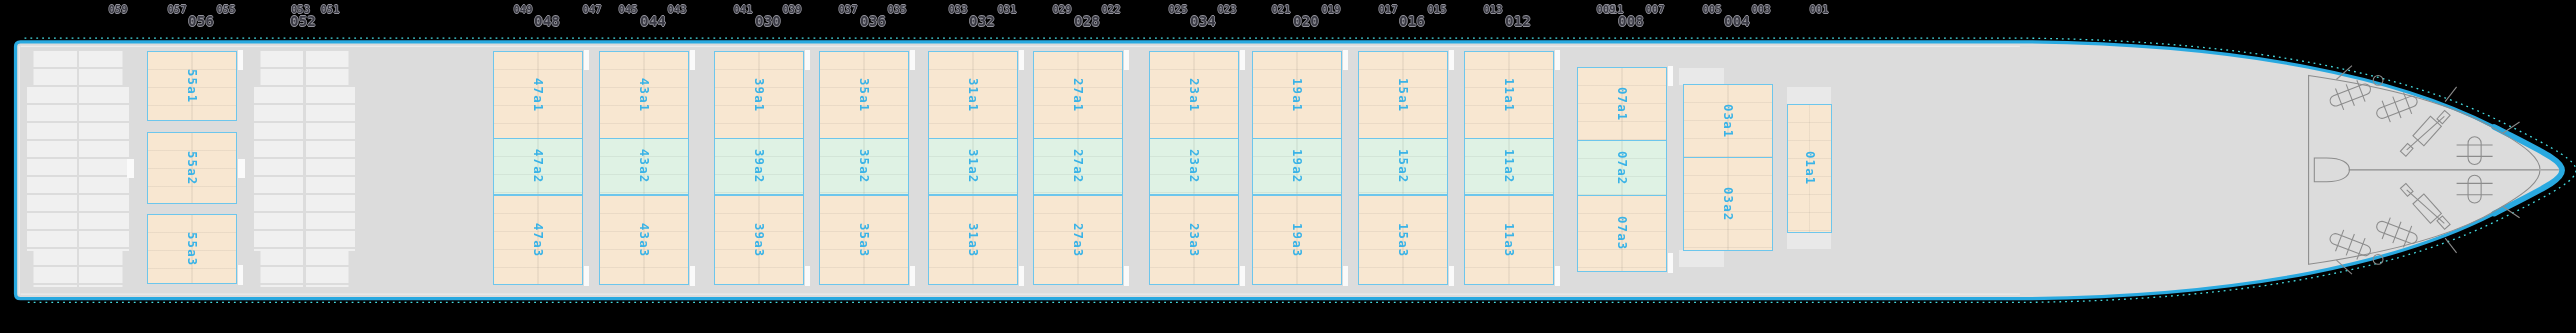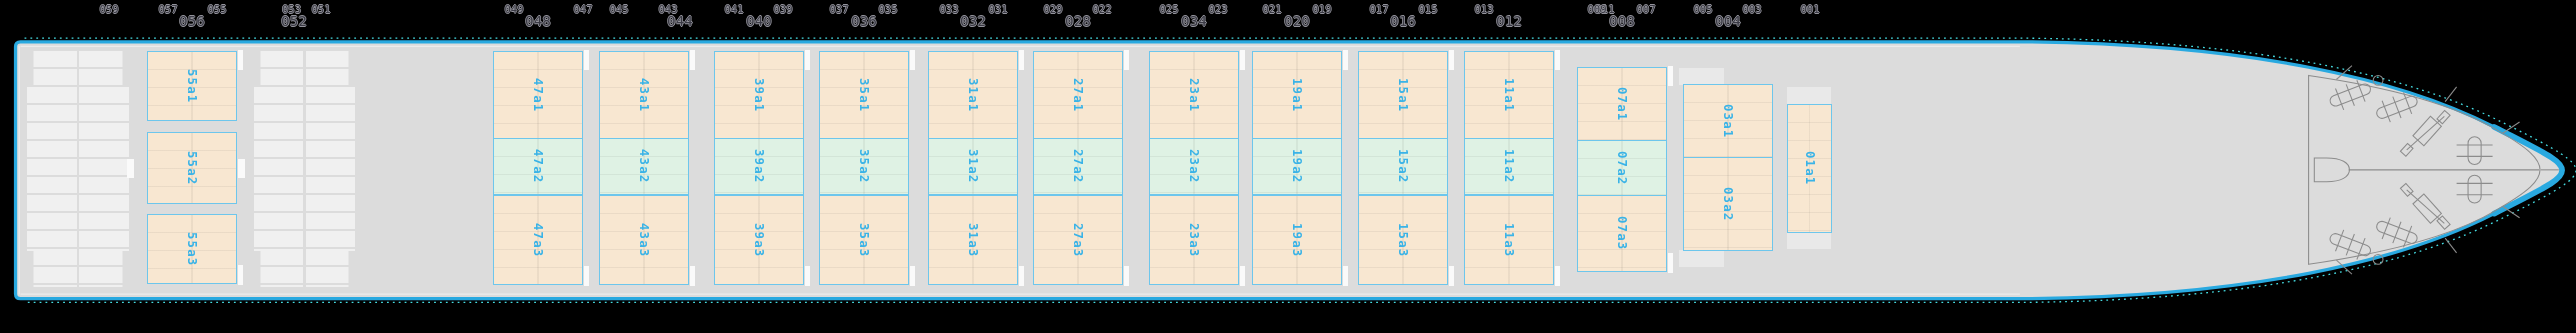--- a/index.html
+++ b/index.html
@@ -1,21 +1,21 @@
 <!DOCTYPE html>
 <html style="font-size:13px"><head>
 <meta charset="utf-8">
 <style>
   html,body{margin:0;padding:0;background:#000;}
   .screen{position:relative;width:2576px;height:334px;background:#000;overflow:hidden;
           font-family:"DejaVu Sans Mono","Liberation Mono",monospace;}
   svg{position:absolute;left:0;top:0;z-index:0;}
   
-  .bn{position:absolute;transform:translateX(-50%);z-index:4;font-weight:normal;color:#3a3a44;
-      text-shadow:-0.8px 0 0 #94949c,0.8px 0 0 #94949c,0 -0.8px 0 #94949c,0 0.8px 0 #94949c;white-space:nowrap;}
+  .bn{position:absolute;transform:translateX(-50%);z-index:4;font-weight:bold;color:#3a3a44;
+      text-shadow:-0.8px 0 0 #94949c,0.8px 0 0 #94949c,0 -0.8px 0 #94949c,0 0.8px 0 #94949c;white-space:nowrap;margin-left:9px;}
   .bn.small{top:2.5px;font-size:10.6px;}
   .bn.large{top:13px;font-size:14.3px;}
   
   .ghost-grid{position:absolute;top:51px;height:236px;z-index:1;
     background-color:#dcdcdc;
     background-image:
       linear-gradient(to right, rgba(0,0,0,0) calc(50% - 1.2px), #dcdcdc calc(50% - 1.2px), #dcdcdc calc(50% + 1.2px), rgba(0,0,0,0) calc(50% + 1.2px)),
       repeating-linear-gradient(to bottom, #f0f0f0 0 16.4px, #dcdcdc 16.4px 18px);
     clip-path:polygon(6.5px 0,calc(100% - 6.5px) 0,calc(100% - 6.5px) 36px,100% 36px,
       100% calc(100% - 36px),calc(100% - 6.5px) calc(100% - 36px),calc(100% - 6.5px) 100%,
@@ -236,22 +236,22 @@
       <span class="bn small" style="left: 1484px;">013</span>
       <span class="bn small" style="left: 1605px;">011</span>
       <span class="bn small" style="left: 1597px;">009</span>
       <span class="bn small" style="left: 1646px;">007</span>
       <span class="bn small" style="left: 1703px;">005</span>
       <span class="bn small" style="left: 1752px;">003</span>
       <span class="bn small" style="left: 1810px;">001</span>
       <span class="bn large" style="left: 192px;">056</span>
       <span class="bn large" style="left: 294px;">052</span>
       <span class="bn large" style="left: 538px;">048</span>
-      <span class="bn large" style="left: 680px;">044</span>
-      <span class="bn large" style="left: 759px;">040</span>
+      <span class="bn large" style="left: 644px;">044</span>
+      <span class="bn large" style="left: 759px;">030</span>
       <span class="bn large" style="left: 864px;">036</span>
       <span class="bn large" style="left: 973px;">032</span>
       <span class="bn large" style="left: 1078px;">028</span>
       <span class="bn large" style="left: 1194px;">034</span>
       <span class="bn large" style="left: 1297px;">020</span>
       <span class="bn large" style="left: 1403px;">016</span>
       <span class="bn large" style="left: 1509px;">012</span>
       <span class="bn large" style="left: 1622px;">008</span>
       <span class="bn large" style="left: 1728px;">004</span>
     </div>

